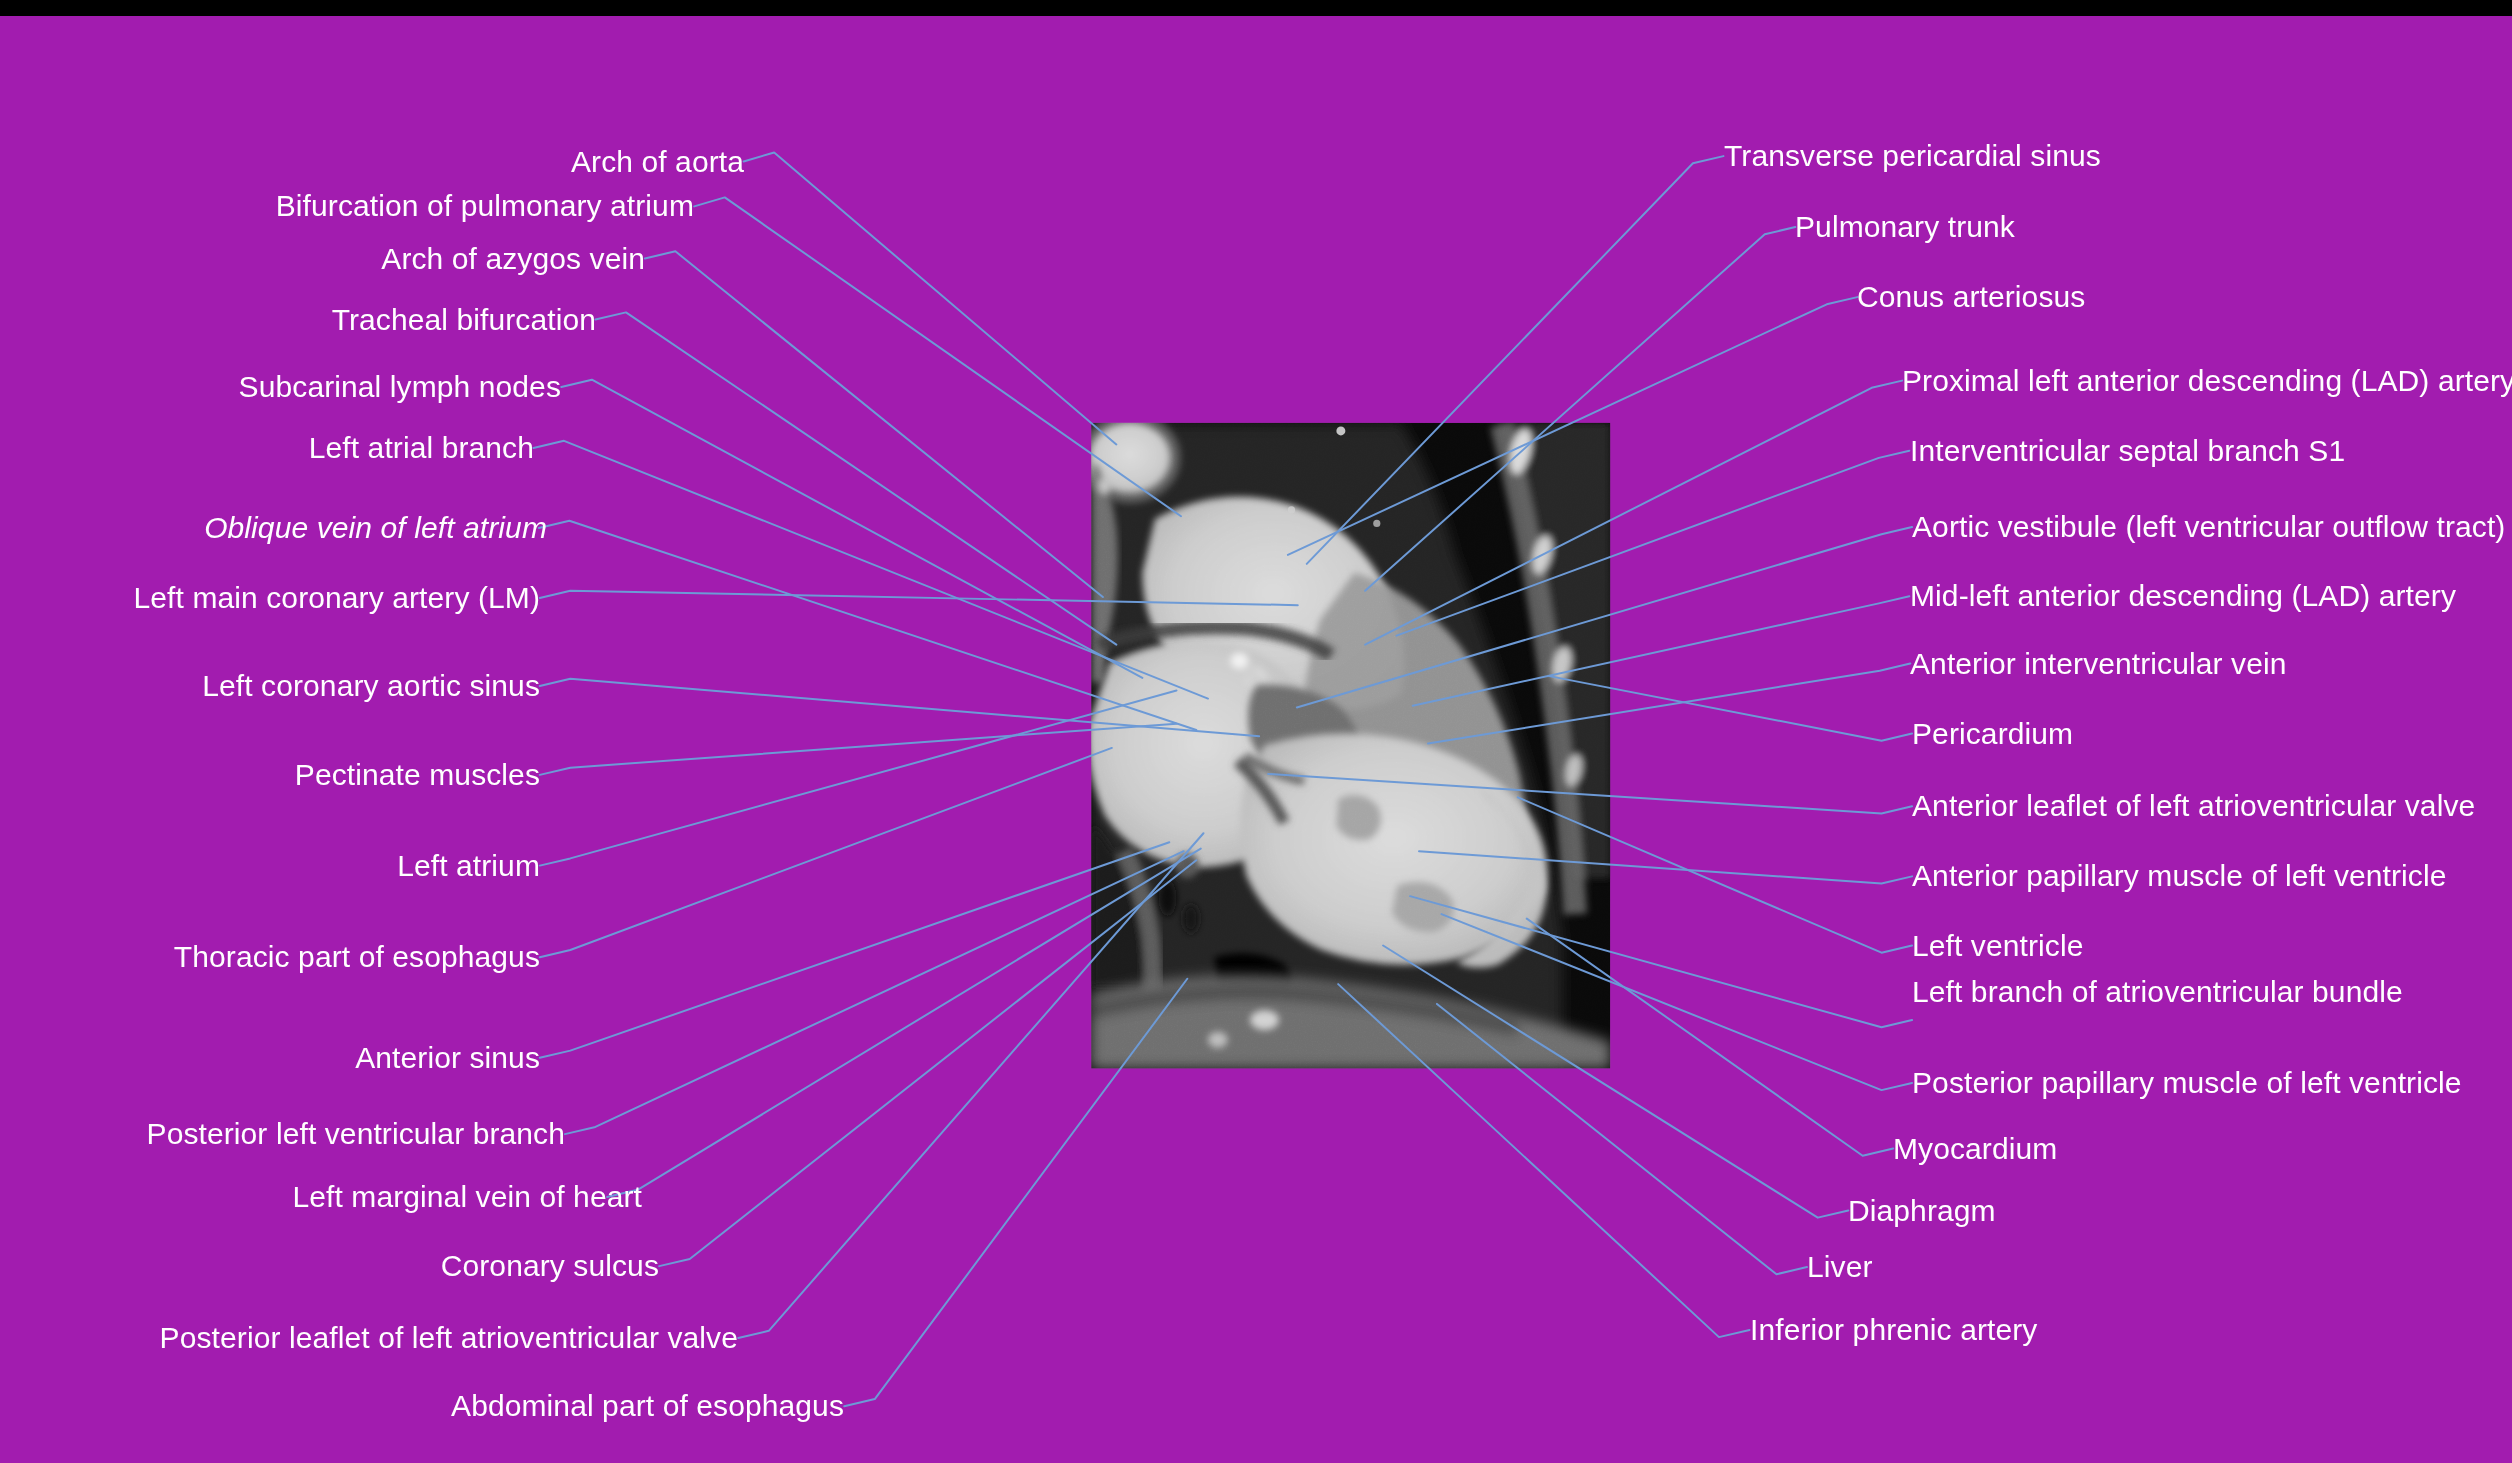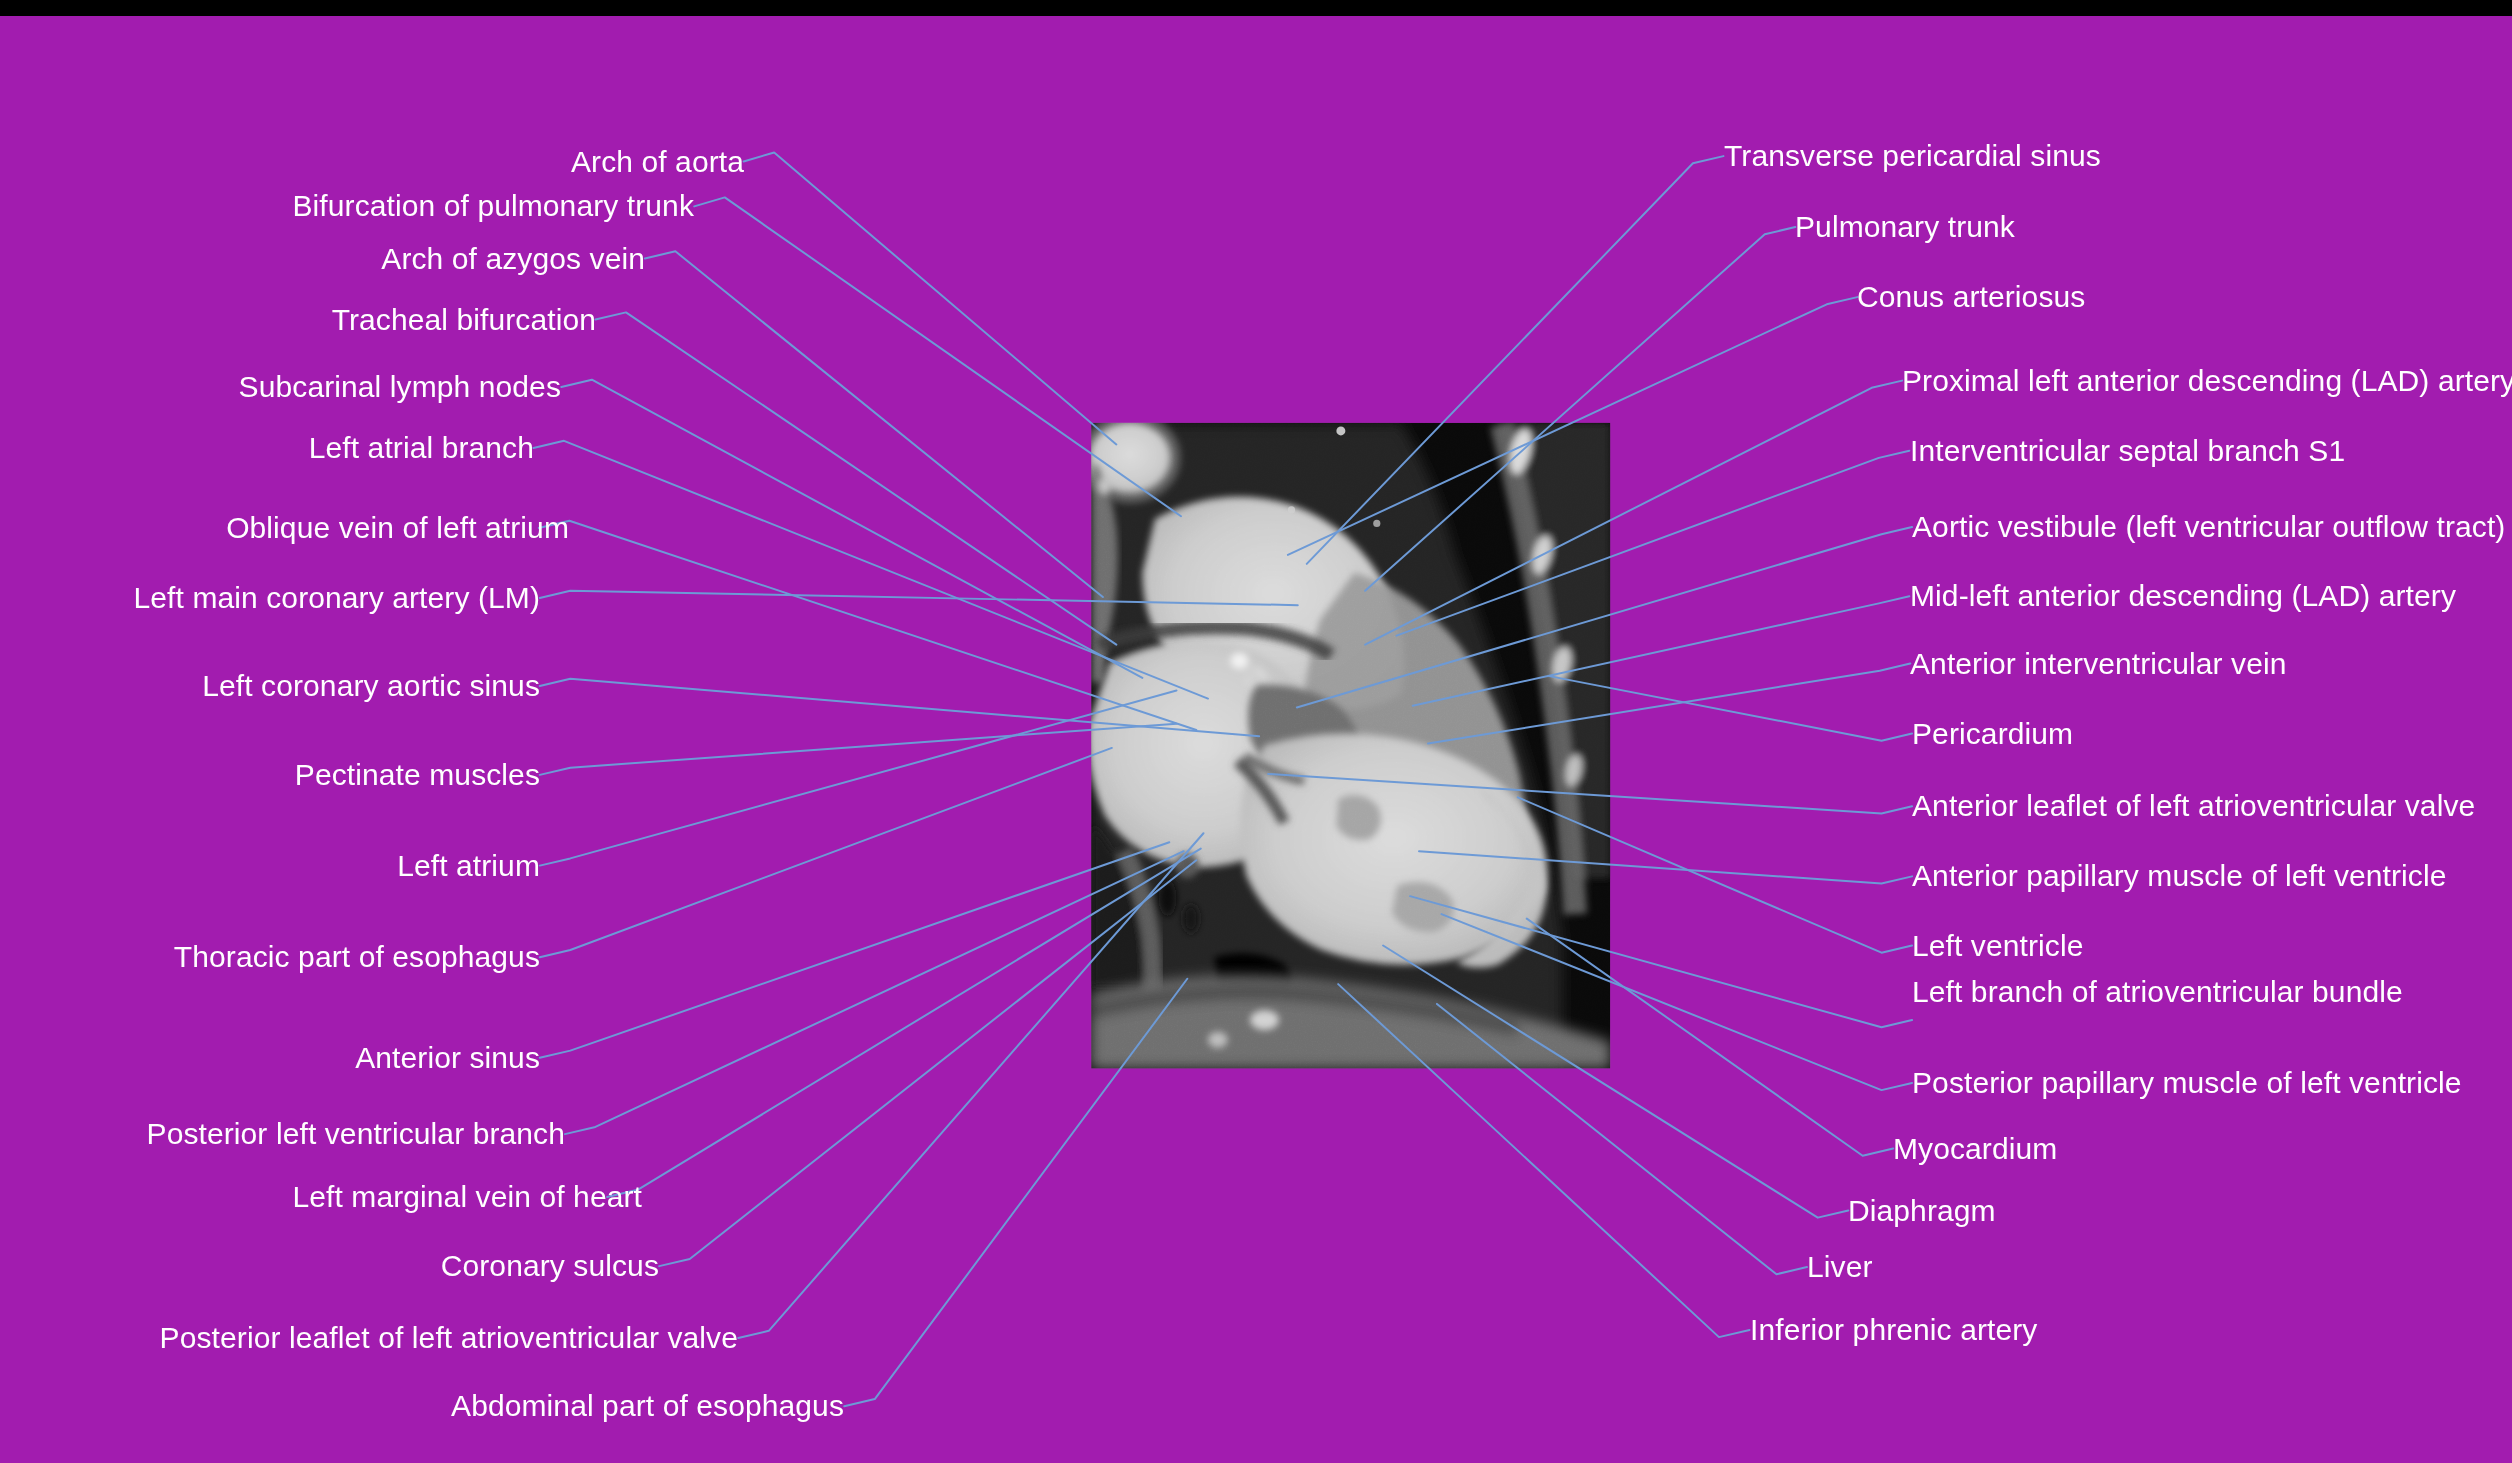--- a/index.html
+++ b/index.html
@@ -235,26 +235,26 @@
       <polyline points="2129,1118 2095,1126 1570,980" fill="none" stroke="#6d9ad6" stroke-width="2.2" stroke-linejoin="round" stroke-linecap="round"></polyline>
       <polyline points="2129,1188 2095,1196 1605,1000" fill="none" stroke="#6d9ad6" stroke-width="2.2" stroke-linejoin="round" stroke-linecap="round"></polyline>
       <polyline points="2108,1261 2074,1269 1700,1005" fill="none" stroke="#6d9ad6" stroke-width="2.2" stroke-linejoin="round" stroke-linecap="round"></polyline>
       <polyline points="2058,1330 2024,1338 1540,1035" fill="none" stroke="#6d9ad6" stroke-width="2.2" stroke-linejoin="round" stroke-linecap="round"></polyline>
       <polyline points="2012,1393 1978,1401 1600,1100" fill="none" stroke="#6d9ad6" stroke-width="2.2" stroke-linejoin="round" stroke-linecap="round"></polyline>
       <polyline points="1948,1463 1914,1471 1490,1078" fill="none" stroke="#6d9ad6" stroke-width="2.2" stroke-linejoin="round" stroke-linecap="round"></polyline>
     </svg>
 
   <div id="labels-left-layer">
       <div class="label left" style="left: 744px; top: 146px;">Arch of aorta</div>
-      <div class="label left" style="left: 694px; top: 190px;">Bifurcation of pulmonary trunk</div>
+      <div class="label left" style="left: 694px; top: 190px;">Bifurcation of pulmonary atrium</div>
       <div class="label left" style="left: 645px; top: 243px;">Arch of azygos vein</div>
       <div class="label left" style="left: 596px; top: 304px; text-align: center;">Tracheal bifurcation</div>
       <div class="label left" style="left: 561px; top: 371px;">Subcarinal lymph nodes</div>
       <div class="label left" style="left: 534px; top: 432px;">Left atrial branch</div>
-      <div class="label left" style="left: 569px; top: 512px;">Oblique vein of left atrium</div>
+      <div class="label left" style="left: 547px; top: 512px; font-style: italic;">Oblique vein of left atrium</div>
       <div class="label left" style="left: 540px; top: 582px;">Left main coronary artery (LM)</div>
       <div class="label left" style="left: 540px; top: 670px;">Left coronary aortic sinus</div>
       <div class="label left" style="left: 540px; top: 759px;">Pectinate muscles</div>
       <div class="label left" style="left: 540px; top: 850px;">Left atrium</div>
       <div class="label left" style="left: 540px; top: 941px;">Thoracic part of esophagus</div>
       <div class="label left" style="left: 540px; top: 1042px;">Anterior sinus</div>
       <div class="label left" style="left: 565px; top: 1118px;">Posterior left ventricular branch</div>
       <div class="label left" style="left: 642px; top: 1181px;">Left marginal vein of heart</div>
       <div class="label left" style="left: 659px; top: 1250px;">Coronary sulcus</div>
       <div class="label left" style="left: 738px; top: 1322px;">Posterior leaflet of left atrioventricular valve</div>

